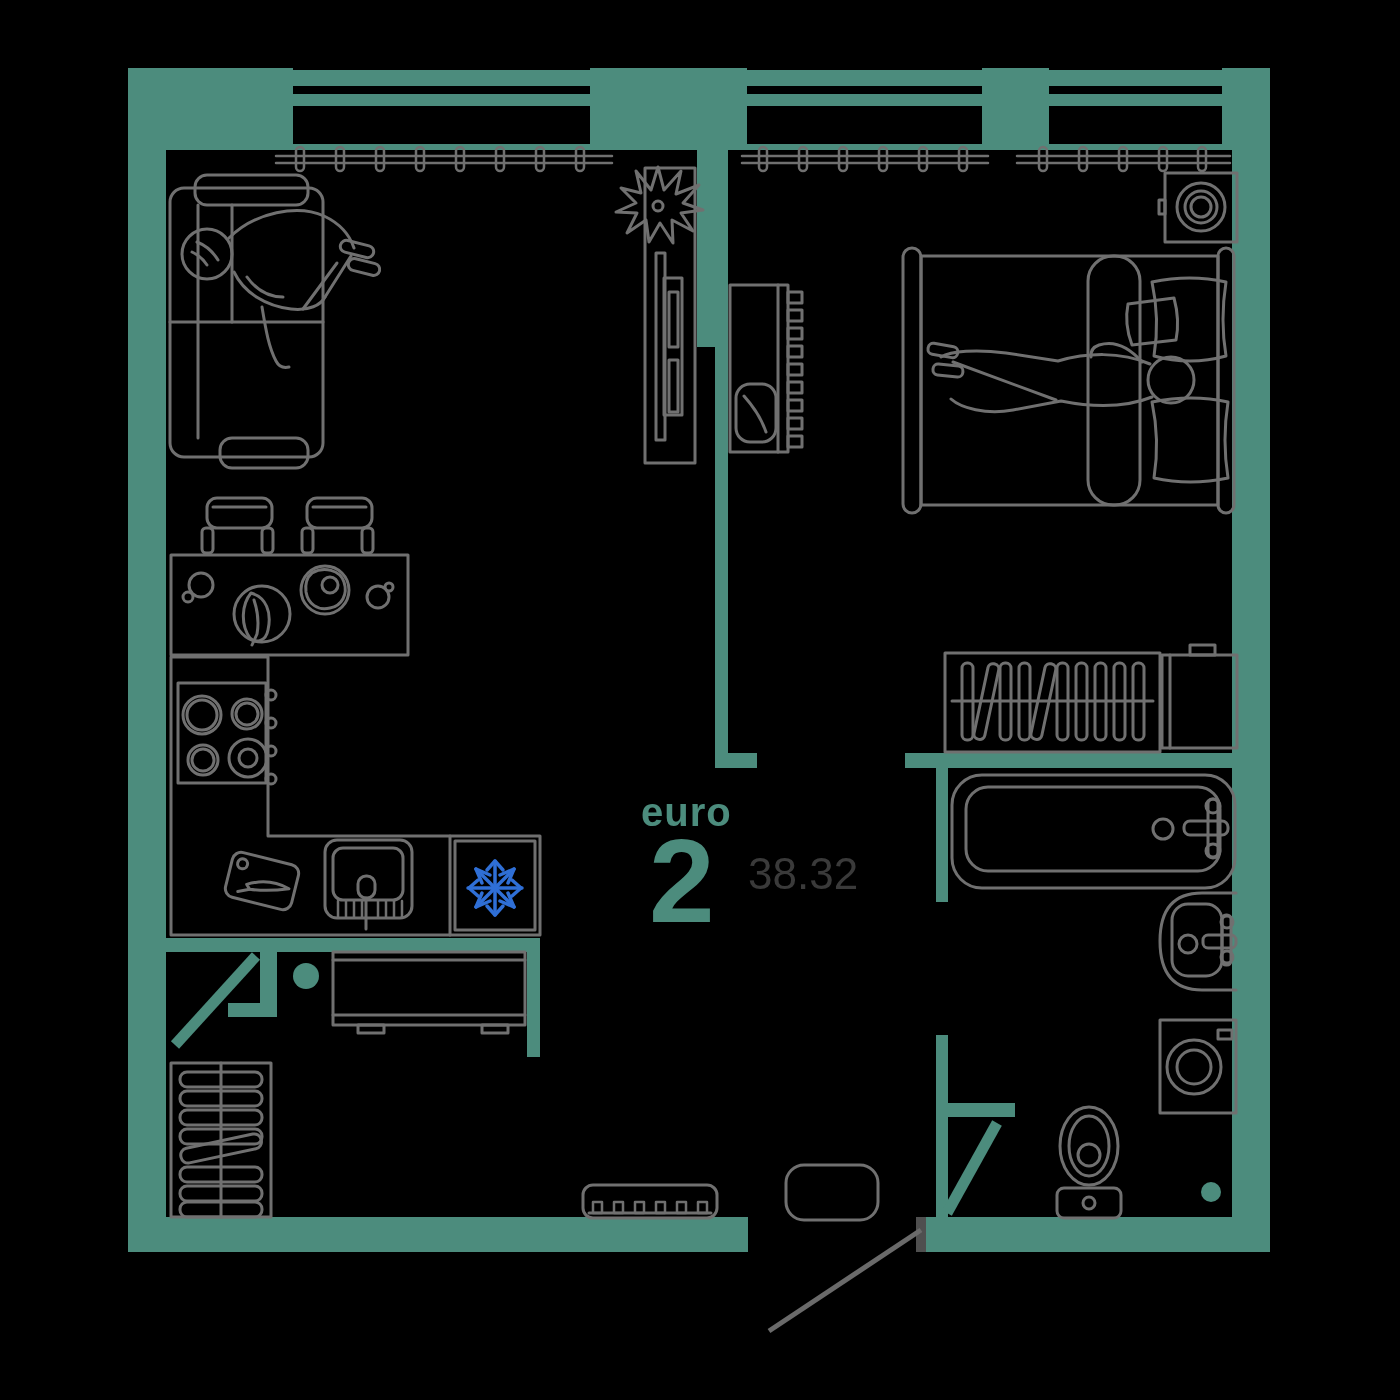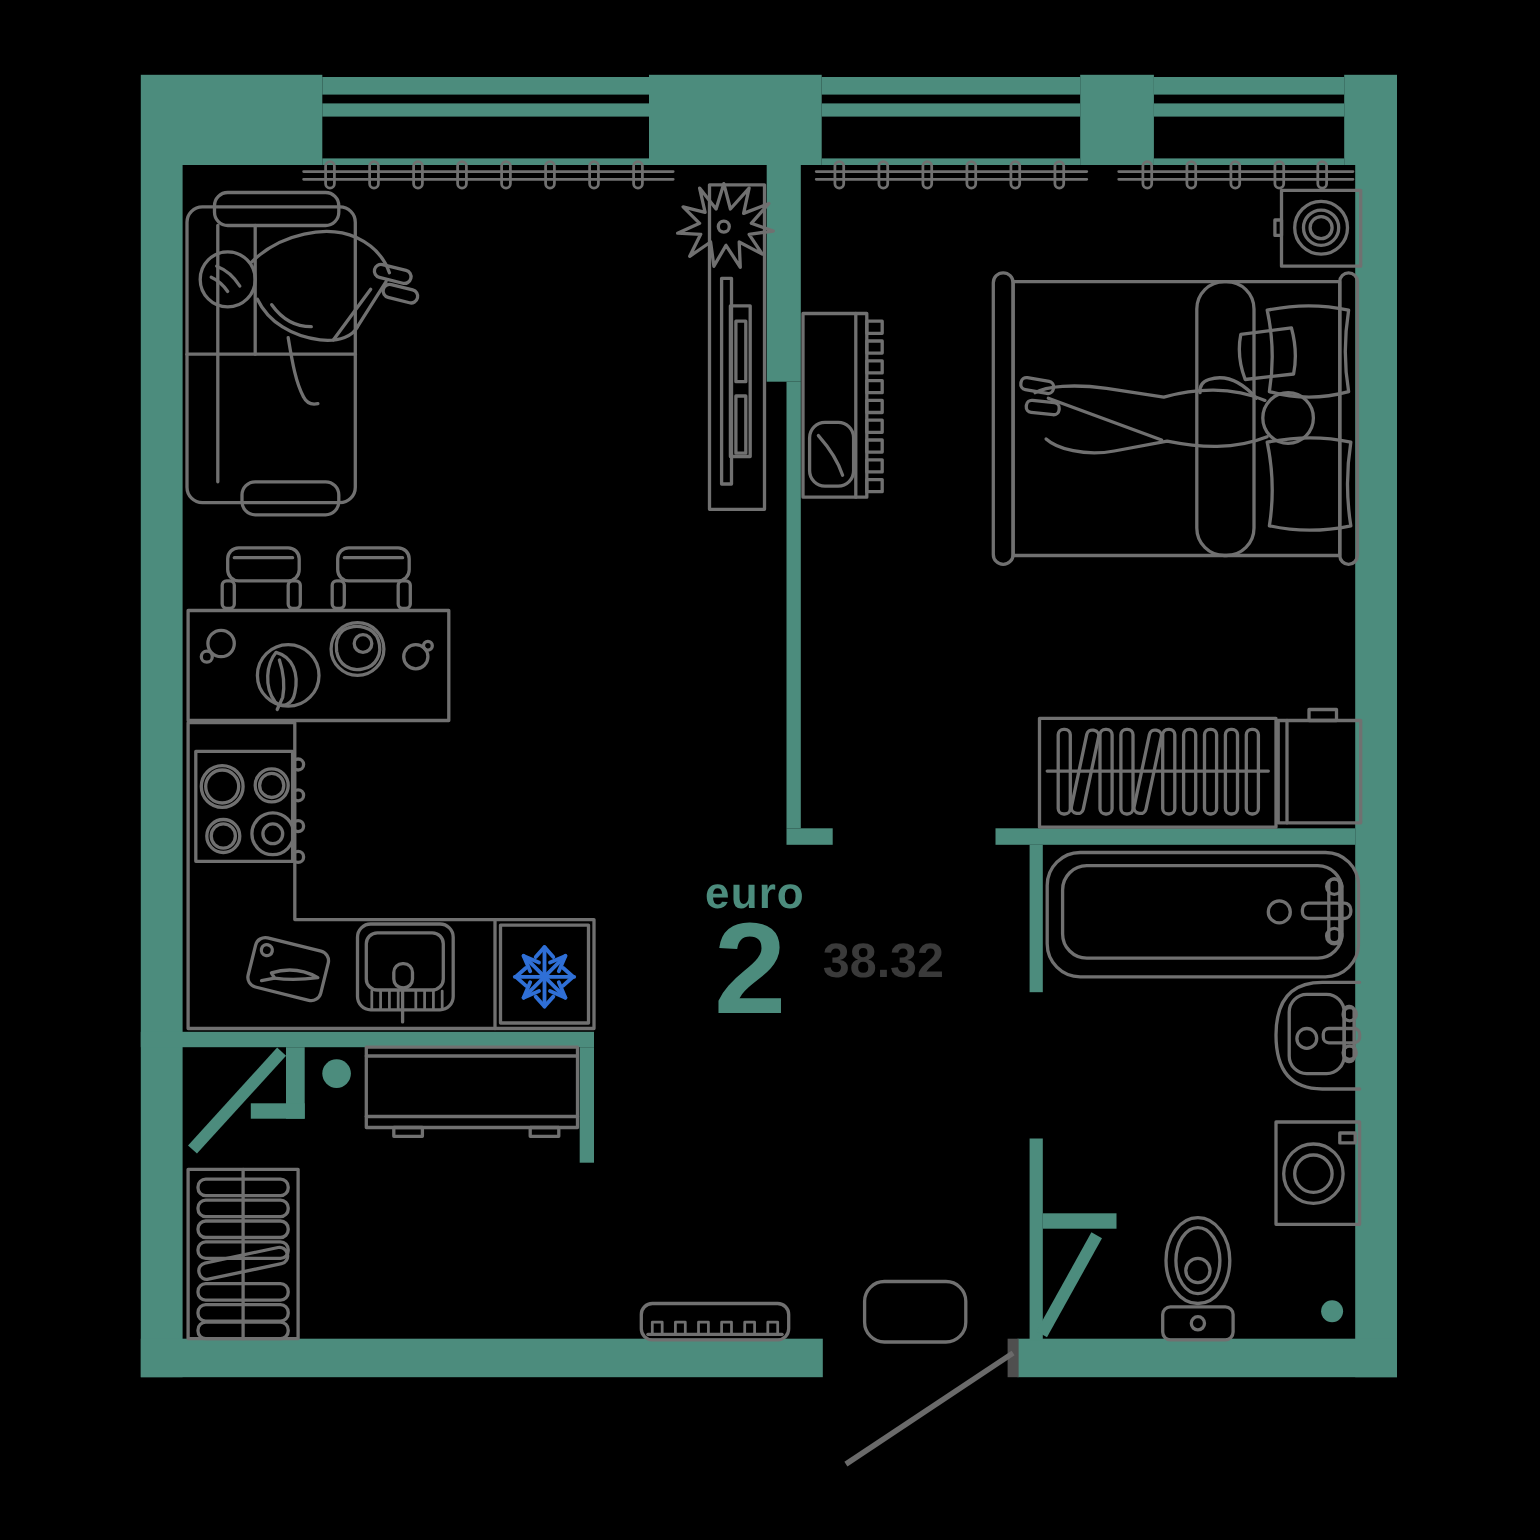--- a/index.html
+++ b/index.html
@@ -21,21 +21,21 @@
   .wdoor{stroke:var(--wall);stroke-width:11;fill:none;stroke-linecap:butt;}
   .gdoor{stroke:#6a6a6a;stroke-width:5;fill:none;stroke-linecap:butt;}
   .ln{fill:none;stroke:var(--line);stroke-width:3;stroke-linejoin:round;stroke-linecap:round;}
   .ln2{fill:none;stroke:var(--line);stroke-width:2.5;stroke-linejoin:round;stroke-linecap:round;}
   .snow{fill:none;stroke:var(--snow);stroke-width:3.5;stroke-linecap:round;stroke-linejoin:round;}
   .label-type{position:absolute;left:641px;top:792px;color:var(--wall);
       font-size:40px;font-weight:bold;letter-spacing:1px;line-height:1;}
   .label-number{position:absolute;left:649px;top:822px;color:var(--wall);
       font-size:118px;font-weight:bold;line-height:1;}
   .label-area{position:absolute;left:748px;top:852px;color:var(--areatext);
-      font-size:44px;font-weight:bold;line-height:1;}
+      font-size:44px;font-weight:normal;line-height:1;}
 </style>
 </head>
 <body>
 
 <div class="canvas">
 <svg width="1400" height="1400" viewBox="0 0 1400 1400">
 
   <g>
     <rect class="wall" x="128" y="68" width="165" height="82"></rect>
     <rect class="wall" x="590" y="68" width="157" height="82"></rect>

